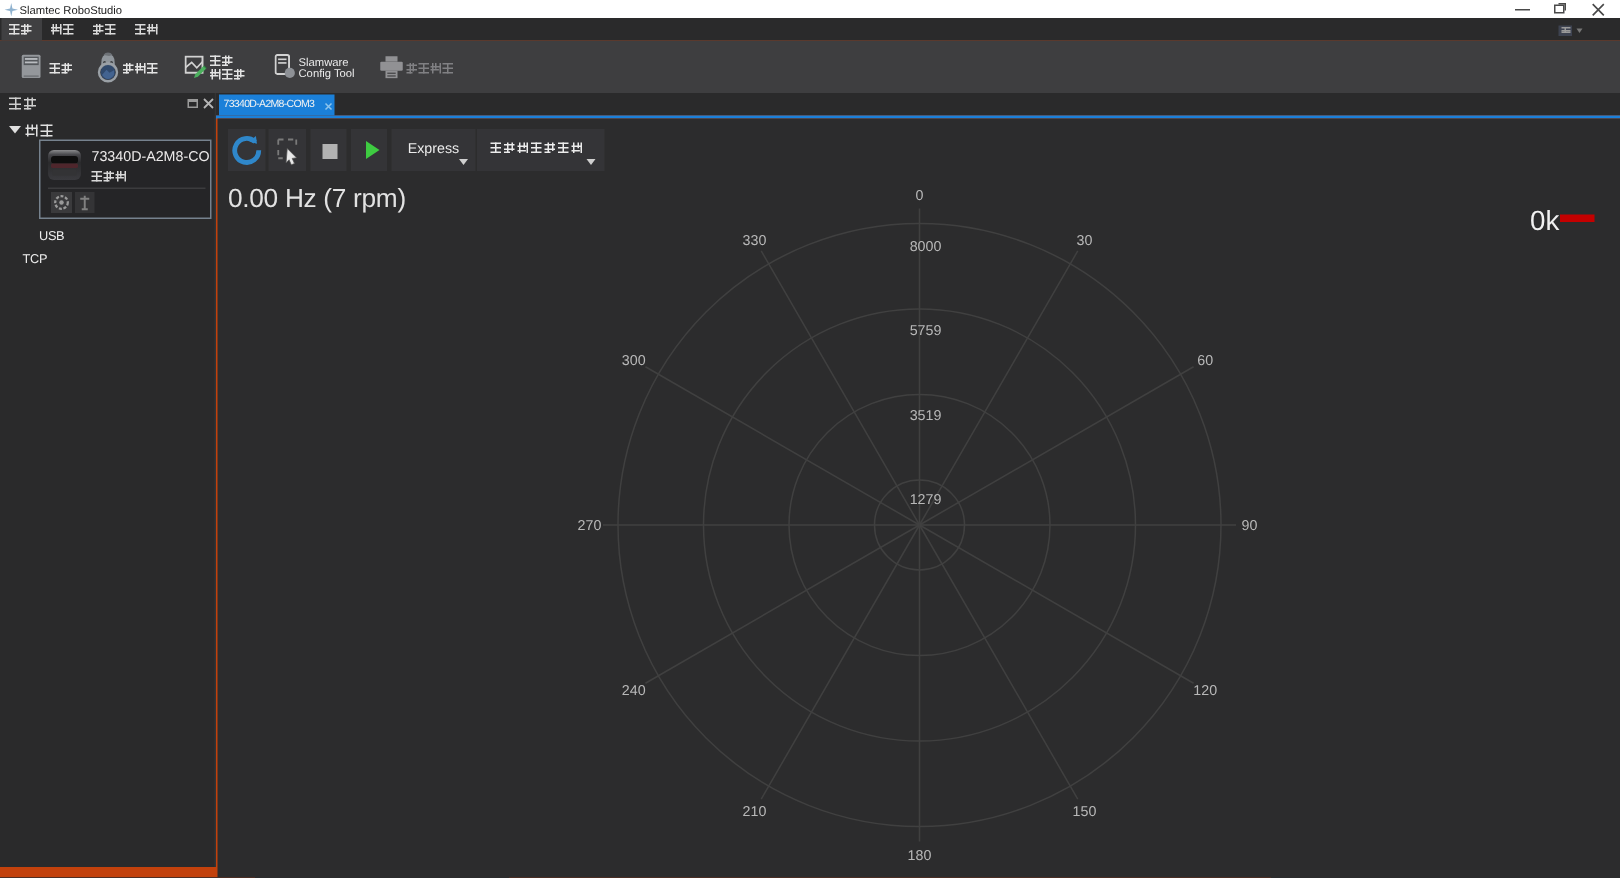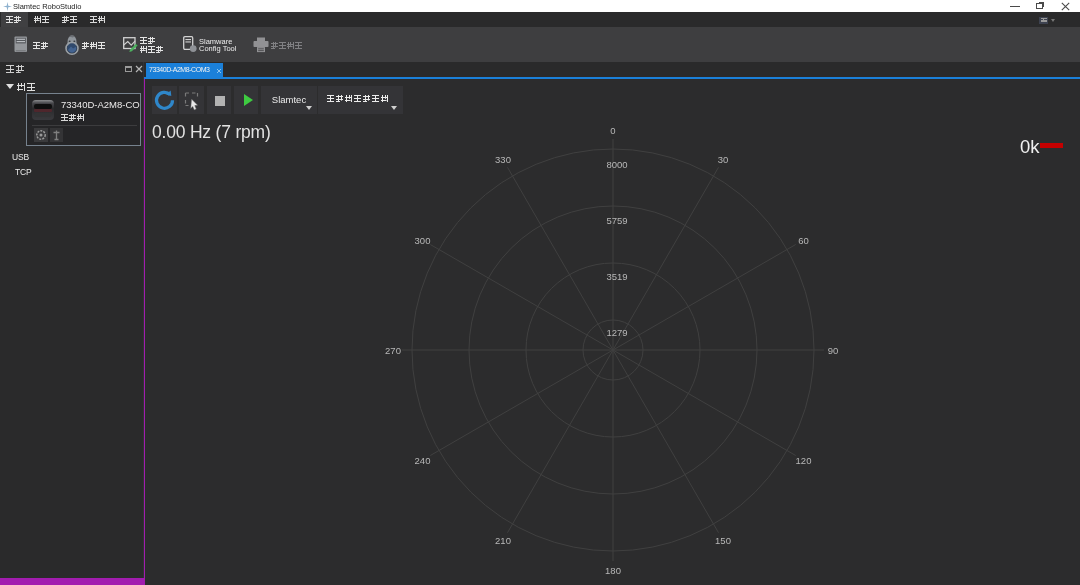--- a/index.html
+++ b/index.html
@@ -1,15 +1,15 @@
 <!DOCTYPE html>
 <html><head><meta charset="utf-8"><title>Slamtec RoboStudio</title><style>
 *{margin:0;padding:0;box-sizing:border-box}
 html,body{width:1080px;height:585px;overflow:hidden;background:#2b2b2c;font-family:"Liberation Sans",sans-serif}
-#app{position:relative;width:1080px;height:585px;background:#a21caf;overflow:hidden}
+#app{position:relative;width:1080px;height:585px;background:#c2410c;overflow:hidden}
 .abs{position:absolute}
 .gr{font-size:0;line-height:0}
 .k{display:inline-block;width:8px;height:8px;margin-right:2px;vertical-align:-1px;
  background:
   linear-gradient(currentColor,currentColor) 50% 0/1px 100%,
   linear-gradient(currentColor,currentColor) 0 0/100% 1px,
   linear-gradient(currentColor,currentColor) 0 50%/100% 1px,
   linear-gradient(currentColor,currentColor) 0 100%/100% 1px;
  background-repeat:no-repeat}
 .k2{background:
@@ -129,21 +129,21 @@
             <circle cx="7" cy="7" r="4.2" fill="none" stroke="#9a9a9a" stroke-width="1.5" stroke-dasharray="2 1.1"></circle>
             <circle cx="7" cy="7" r="1.5" fill="#9a9a9a"></circle>
           </svg>
     </div>
     <div class="abs" style="left:22.5px;top:34px;width:13.5px;height:14px;background:#343436">
       <svg width="13" height="14" viewBox="0 0 13 14">
             <path d="M6.5 2.5 L6.5 11.5 M3.5 4.5 L9.5 4.5 M4.5 11.5 L8.5 11.5" stroke="#808080" stroke-width="1.3"></path>
           </svg>
     </div>
   </div>
-  <div class="abs" style="left:12px;top:90px;font-size:8.5px;letter-spacing:-0.2px;color:#ededed">USB</div>
+  <div class="abs" style="left:26px;top:90px;font-size:8.5px;letter-spacing:-0.2px;color:#ededed">USB</div>
   <div class="abs" style="left:15px;top:105px;font-size:8.5px;letter-spacing:-0.2px;color:#ededed">TCP</div>
 </div>
 
 <div class="abs" style="left:144px;top:62px;width:936px;height:15px;background:#2a2a2b"></div>
 <div class="abs" style="left:146px;top:63px;width:77px;height:14px;background:#1b80d9">
   <div class="abs" style="left:3px;top:3px;font-size:7px;letter-spacing:-0.45px;color:#f2f2f2;white-space:nowrap">73340D-A2M8-COM3</div>
   <svg class="abs" style="left:69.5px;top:4.5px" width="6" height="6" viewBox="0 0 6 6">
         <path d="M1 1 L5 5 M5 1 L1 5" stroke="#8ec4ec" stroke-width="1"></path>
       </svg>
 </div>
@@ -163,21 +163,21 @@
     <path d="M12.5 13 l6.2 6.2 l-2.9 0.4 l1.5 3.4 l-2.1 0.9 l-1.5-3.4 l-2 2 Z" fill="#e8e8e8" stroke="#555" stroke-width="0.5"></path>
   </svg>
 </div>
 <div class="abs" style="left:207px;top:86px;width:24px;height:28px;background:#343437">
   <div class="abs" style="left:7.5px;top:10px;width:10px;height:10px;background:#b2b2b2"></div>
 </div>
 <div class="abs" style="left:234px;top:86px;width:24px;height:28px;background:#343437">
   <div class="abs" style="left:10px;top:7.5px;width:0;height:0;border-top:6.5px solid transparent;border-bottom:6.5px solid transparent;border-left:9.5px solid #3ecb41"></div>
 </div>
 <div class="abs" style="left:261px;top:86px;width:56px;height:28px;background:#343437">
-  <div class="abs" style="left:0;top:8px;width:100%;text-align:center;font-size:9.5px;color:#ececec">Slamtec</div>
+  <div class="abs" style="left:0;top:8px;width:100%;text-align:center;font-size:9.5px;color:#ececec">Express</div>
   <div class="abs" style="left:45px;top:20px;width:0;height:0;border-left:3.5px solid transparent;border-right:3.5px solid transparent;border-top:4.5px solid #cfcfcf"></div>
 </div>
 <div class="abs" style="left:318px;top:86px;width:85px;height:28px;background:#343437">
   <div class="abs gr" style="left:9px;top:9px;color:#ececec"><i class="k k7"></i><i class="k k7 k2"></i><i class="k k7 k3"></i><i class="k k7"></i><i class="k k7 k2"></i><i class="k k7"></i><i class="k k7 k3"></i></div>
   <div class="abs" style="left:73px;top:20px;width:0;height:0;border-left:3.5px solid transparent;border-right:3.5px solid transparent;border-top:4.5px solid #cfcfcf"></div>
 </div>
 
 <div class="abs" style="left:152px;top:122px;font-size:17.5px;letter-spacing:-0.2px;color:#e2e2e2">0.00 Hz (7 rpm)</div>
 
 <div class="abs" style="left:1020px;top:136px;width:41px;text-align:left;font-size:18.5px;color:#f0f0f0">0k</div>

